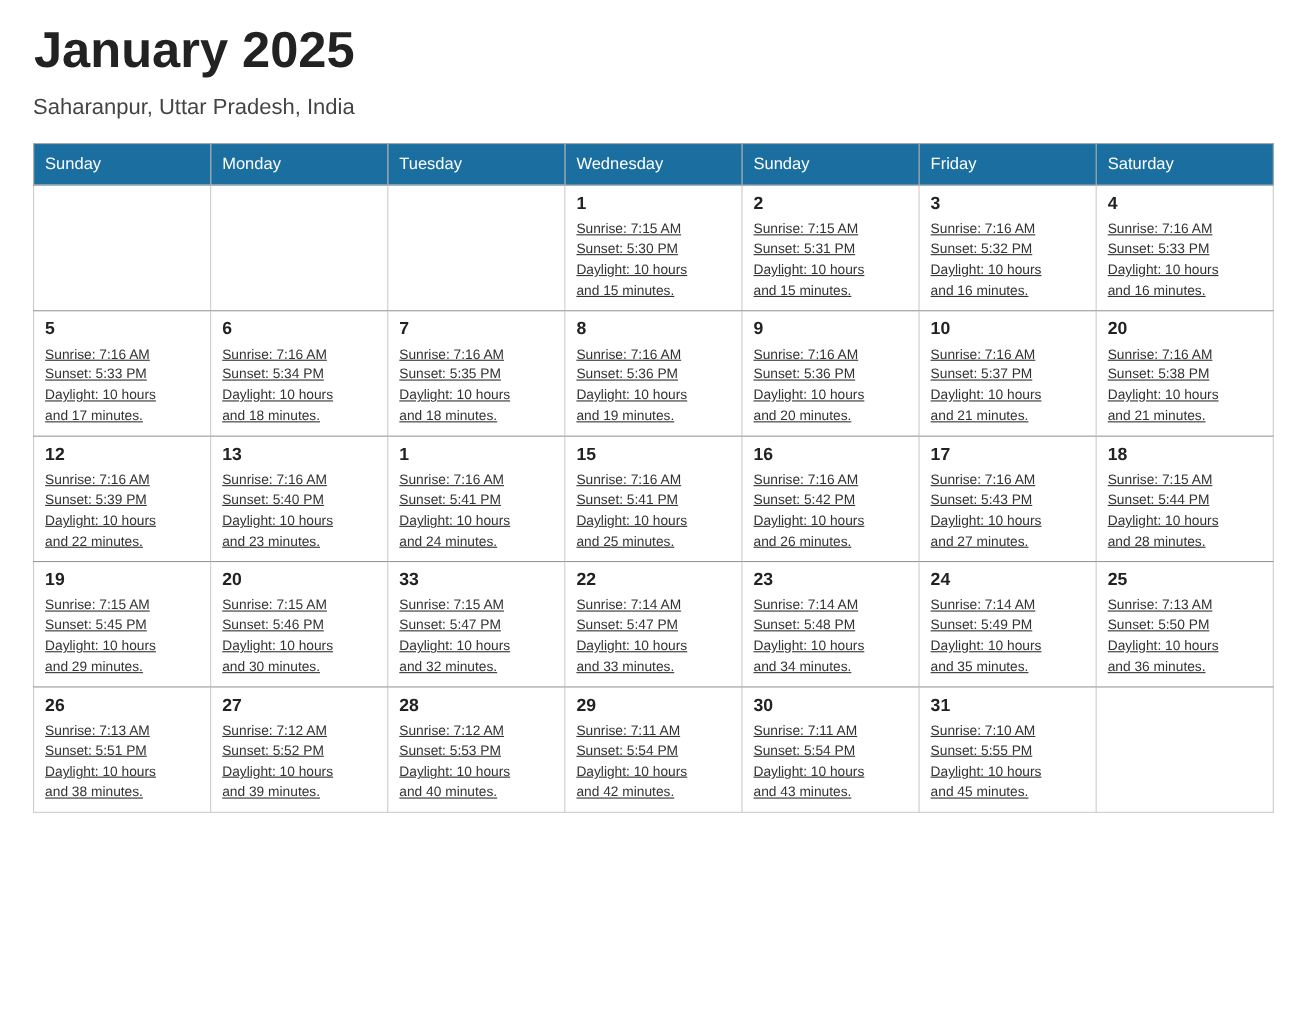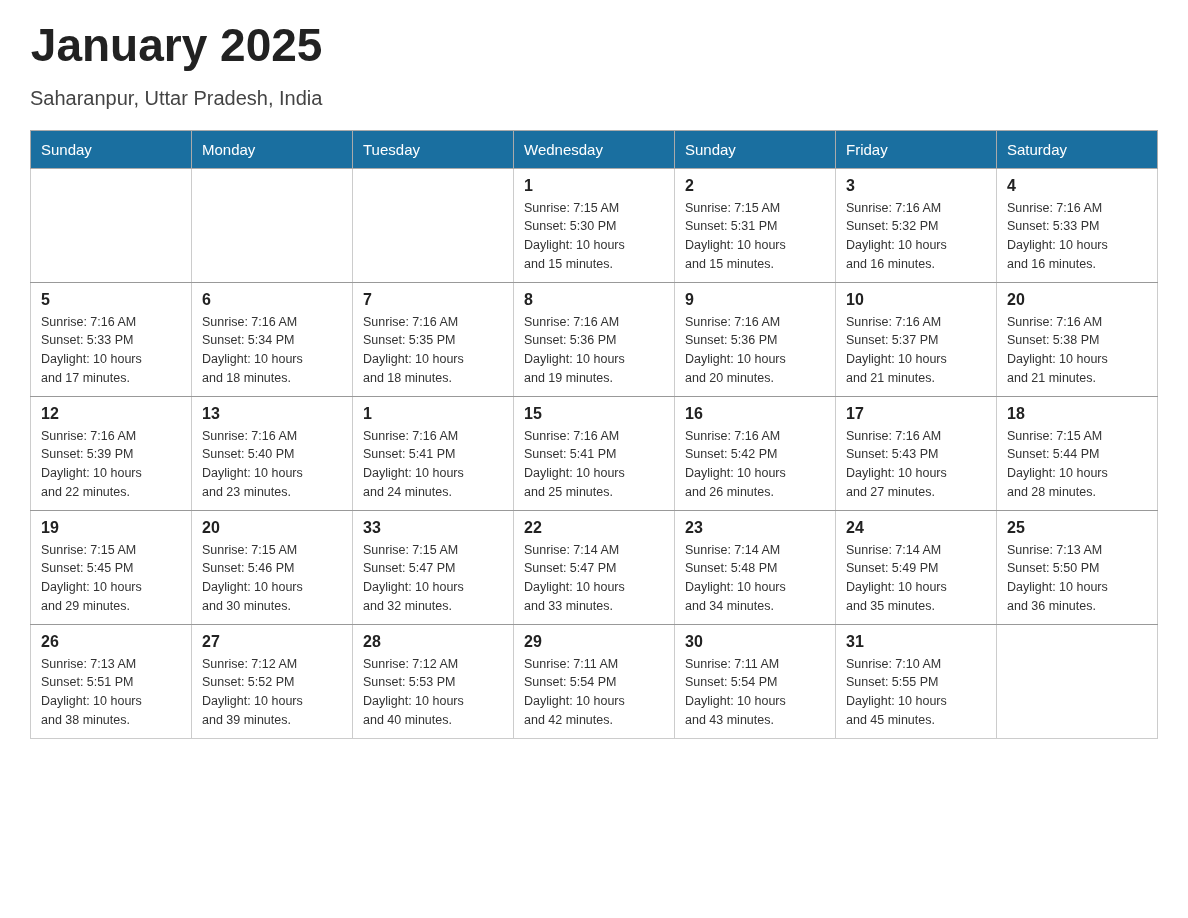--- a/index.html
+++ b/index.html
@@ -72,20 +72,21 @@
       font-size: 16px;
       font-weight: bold;
       color: #222;
       display: block;
       margin-bottom: 4px;
     }
     .day-info {
       font-size: 12.5px;
       color: #333;
       line-height: 1.5;
+      text-decoration: underline;
     }
     .empty-cell {
       background: #fff;
     }
     tr:not(:last-child) td {
       border-bottom: 1.5px solid #999;
     }
   </style>
 </head>
 <body>

